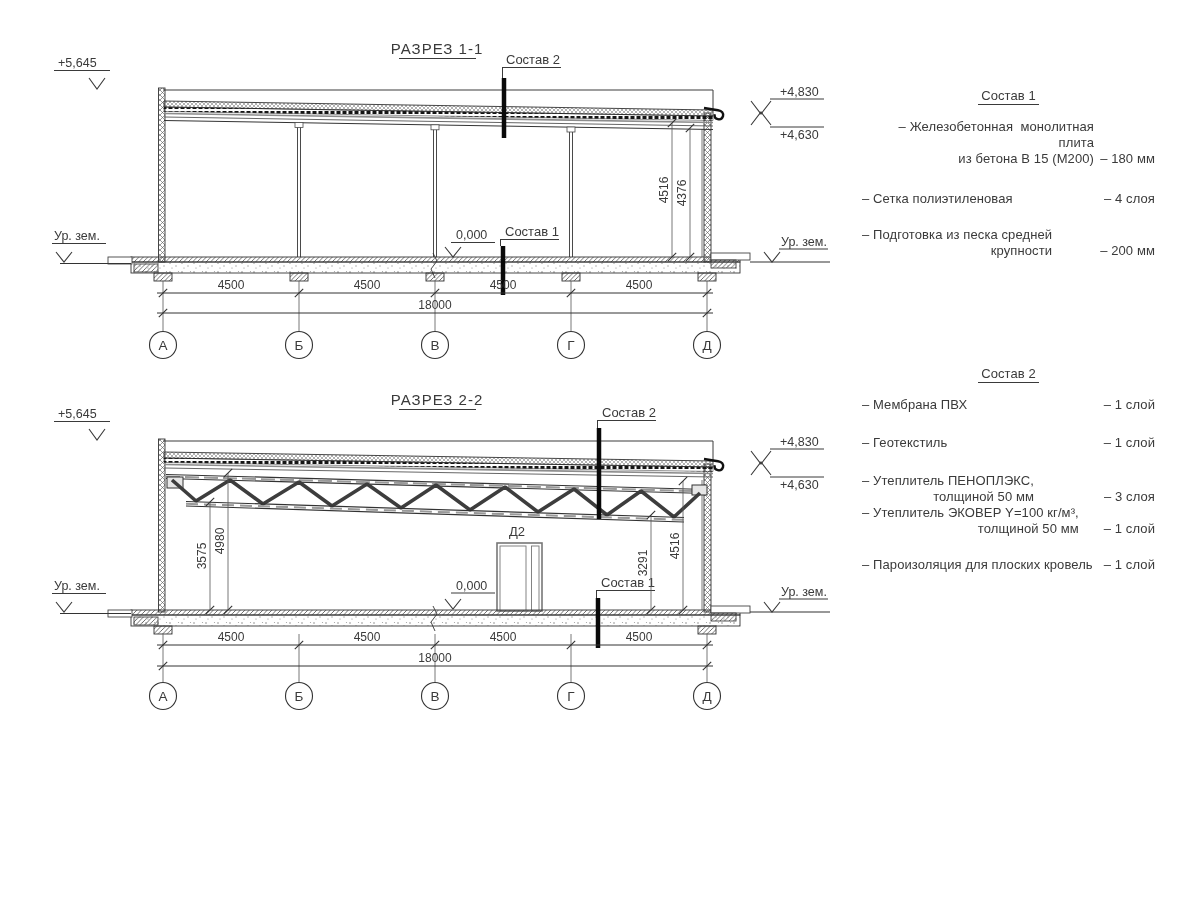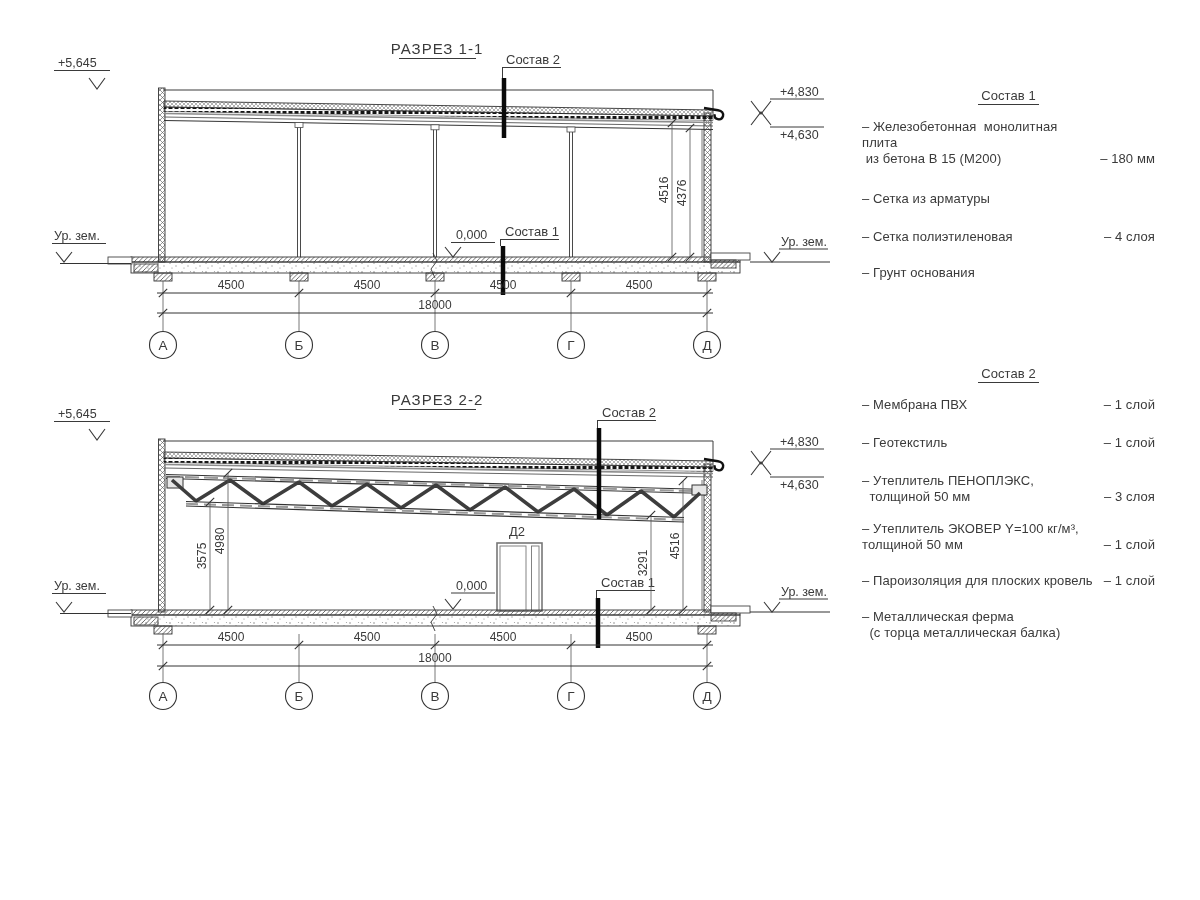--- a/index.html
+++ b/index.html
@@ -5,25 +5,25 @@
   html,body{margin:0;padding:0;background:#ffffff;}
   body{width:1200px;height:900px;position:relative;overflow:hidden;
        font-family:"Liberation Sans",sans-serif;color:#3a3a3a;}
   #stage{position:absolute;left:0;top:0;width:1200px;height:900px;}
   svg text{font-family:"Liberation Sans",sans-serif;fill:#3a3a3a;}
   .legend{position:absolute;width:293px;font-size:13px;line-height:16px;color:#3a3a3a;letter-spacing:.1px;}
   #legend1{left:862px;top:88px;}
   #legend2{left:862px;top:366px;}
   .legend .ltitle{text-align:center;margin-bottom:15px;}
   .legend .ltitle span{border-bottom:1px solid #3a3a3a;padding:0 3px 1px 3px;}
-  .lrow{display:flex;justify-content:space-between;align-items:flex-end;}
+  .lrow{display:flex;justify-content:space-between;align-items:flex-end;text-align:right;}
   .lrow .nm{white-space:pre-line;max-width:232px;}
   .lrow .val{white-space:nowrap;padding-left:6px;}
   .mb22{margin-bottom:22px}.mb24{margin-bottom:24px}.mb20{margin-bottom:20px}
-  .mb16{margin-bottom:16px}.mb4{margin-bottom:16px}
+  .mb16{margin-bottom:16px}.mb4{margin-bottom:0}
 </style>
 </head>
 <body>
 
 <svg id="stage" viewBox="0 0 1200 900">
   <defs>
     <pattern id="hatchWall" patternUnits="userSpaceOnUse" width="5" height="5">
       <path d="M0,5 L5,0 M0,0 L5,5" stroke="#555" stroke-width="0.6" fill="none"></path>
     </pattern>
     <pattern id="hatchDiag" patternUnits="userSpaceOnUse" width="4.5" height="4.5">
@@ -314,31 +314,28 @@
   </g>
 </svg>
 
 <div class="legend" id="legend1">
   <div class="ltitle"><span>Состав 1</span></div>
   <div class="lrow mb24">
     <div class="nm">– Железобетонная&nbsp; монолитная плита
 &nbsp;из бетона В 15 (М200)</div>
     <div class="val">– 180 мм</div>
   </div>
-  <div class="lrow mb22">
-    <div class="nm">– Сетка из арматуры</div>
-    <div class="val"></div>
-  </div>
   <div class="lrow mb20">
     <div class="nm">– Сетка полиэтиленовая</div>
     <div class="val">–  4 слоя</div>
   </div>
-  <div class="lrow">
-    <div class="nm">– Грунт основания</div>
-    <div class="val"></div>
+  <div class="lrow mb16">
+    <div class="nm">– Подготовка из песка средней
+&nbsp;&nbsp;крупности</div>
+    <div class="val">– 200 мм</div>
   </div>
 </div>
 
 <div class="legend" id="legend2">
   <div class="ltitle"><span>Состав 2</span></div>
   <div class="lrow mb22">
     <div class="nm">– Мембрана ПВХ</div>
     <div class="val">– 1 слой</div>
   </div>
   <div class="lrow mb22">
@@ -352,18 +349,13 @@
   </div>
   <div class="lrow mb20">
     <div class="nm">– Утеплитель ЭКОВЕР Y=100 кг/м³,
 толщиной 50 мм</div>
     <div class="val">– 1 слой</div>
   </div>
   <div class="lrow mb20">
     <div class="nm">– Пароизоляция для плоских кровель</div>
     <div class="val">– 1 слой</div>
   </div>
-  <div class="lrow">
-    <div class="nm">– Металлическая ферма
-&nbsp;&nbsp;(с торца металлическая балка)</div>
-    <div class="val"></div>
-  </div>
 </div>
 
 </body></html>

